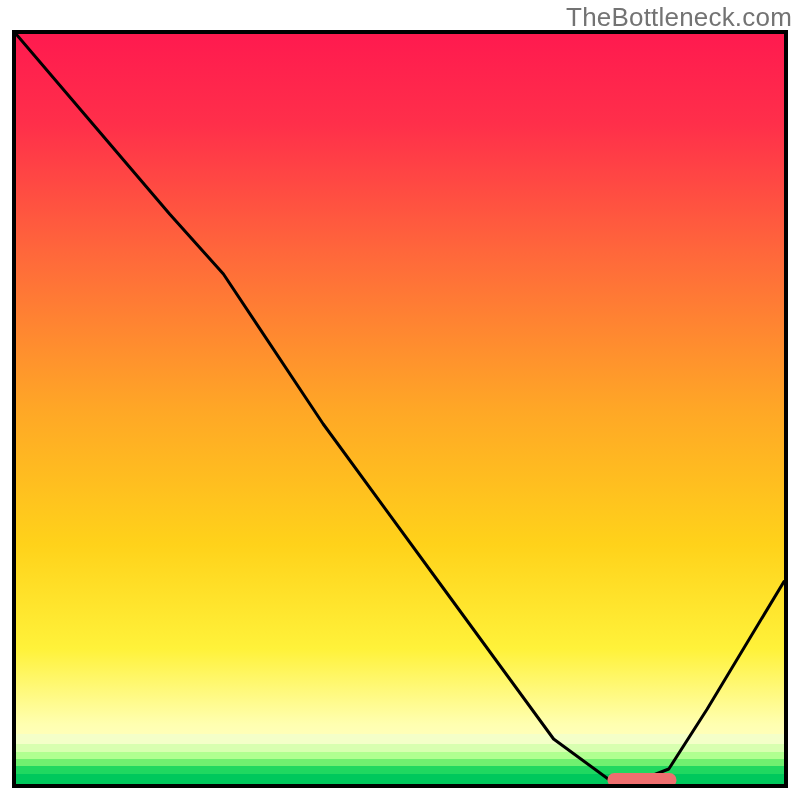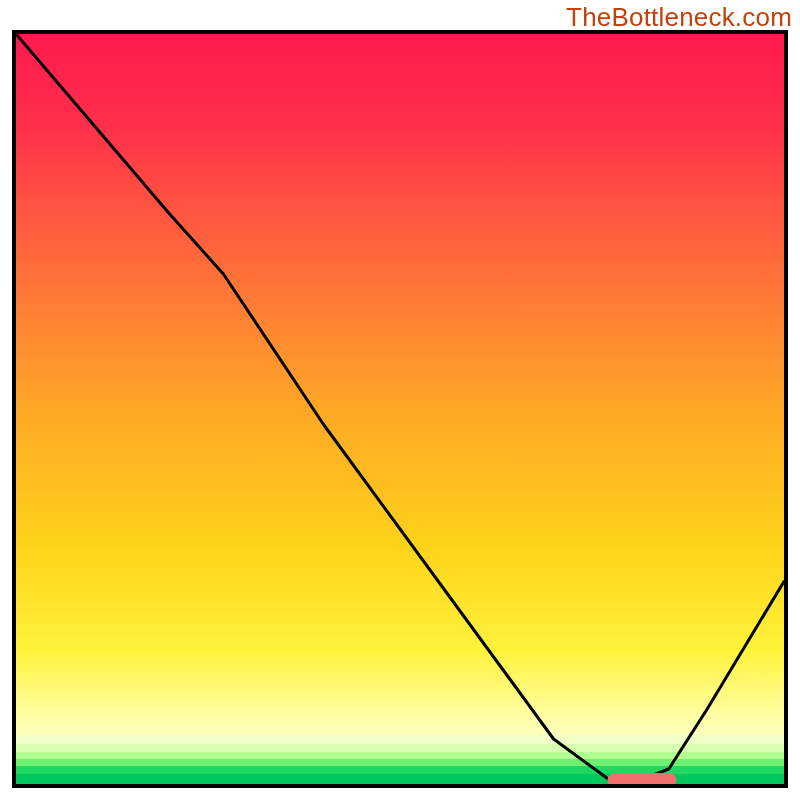--- a/index.html
+++ b/index.html
@@ -13,21 +13,21 @@
   }
   .container {
     position: relative;
     width: 800px;
     height: 800px;
   }
   .watermark {
     position: absolute;
     top: 2px;
     right: 8px;
-    color: #c2410c;
+    color: #737373;
     font-size: 26px;
     font-weight: 400;
     letter-spacing: 0.2px;
     z-index: 10;
   }
   .plot-box {
     position: absolute;
     left: 12px;
     top: 30px;
     width: 776px;

